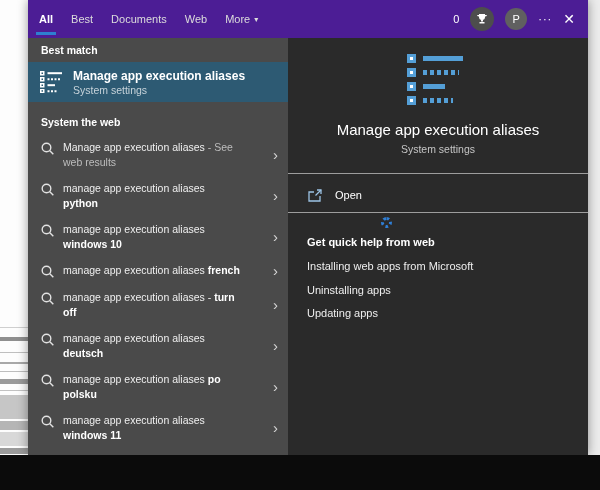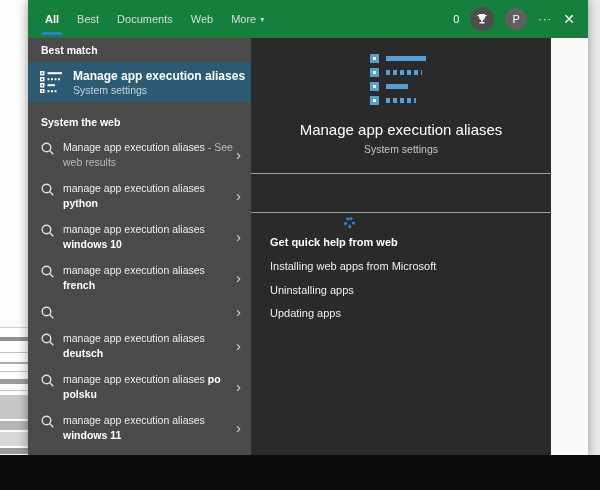--- a/index.html
+++ b/index.html
@@ -8,36 +8,36 @@
   .screen { position:relative; width:600px; height:490px; background:#fafafa; overflow:hidden; }
 
   
   .desk-left { position:absolute; left:0; top:0; width:28px; height:455px; background:#fdfdfd; }
   .desk-right { position:absolute; left:588px; top:0; width:12px; height:455px; background:#ececec; }
   .dline { position:absolute; left:0; width:28px; }
 
   
   .flyout { position:absolute; left:28px; top:0; width:560px; height:455px; box-shadow:0 0 10px rgba(0,0,0,.4); }
 
-  .topbar { height:38px; background:#15803d; display:flex; align-items:center; padding-left:8px; position:relative; }
+  .topbar { height:38px; background:#4c1d95; display:flex; align-items:center; padding-left:2px; position:relative; }
   .tab { color:#dcdcdc; font-size:11px; margin:0 9px; height:38px; display:flex; align-items:center; position:relative; cursor:default; }
   .tab.sel { color:#fff; font-weight:bold; }
   .tab.sel:after { content:""; position:absolute; left:-3px; right:-3px; bottom:3px; height:3px; background:#2e7fd0; }
   .caret { font-size:8px; margin-left:4px; color:#dcdcdc; }
   .top-right { margin-left:auto; display:flex; align-items:center; gap:11px; padding-right:13px; }
   .rewards-num { color:#fff; font-size:11px; }
   .circle-btn { width:24px; height:24px; border-radius:50%; background:#4d4d4d; display:flex; align-items:center; justify-content:center; }
   .avatar { width:22px; height:22px; border-radius:50%; background:#606060; color:#fff; font-size:11px; display:flex; align-items:center; justify-content:center; }
   .dots { color:#fff; font-size:11px; letter-spacing:1px; }
   .close-x { color:#fff; font-size:14px; }
 
   .panels { display:flex; height:417px; }
 
   
-  .leftp { width:223px; background:#4a4a4a; padding-top:6px; }
+  .leftp { width:260px; background:#4a4a4a; padding-top:6px; }
   .sec-h { color:#fff; font-size:10.5px; font-weight:bold; line-height:13px; padding:0 0 5px 13px; }
   .sec-h.second { padding-top:4px; }
   .bm-row { height:40px; background:#2d5a73; display:flex; align-items:center; padding-left:12px; gap:11px; margin-bottom:10px; cursor:default; }
   .bm-text { display:flex; flex-direction:column; gap:1px; }
   .bm-title { color:#fff; font-size:12px; font-weight:bold; }
   .bm-sub { color:#c7d3da; font-size:10.5px; }
   .sug-row { display:flex; padding:6px 8px 6px 13px; cursor:default; }
   .mag { flex:none; margin:2px 9px 0 0; }
   .sug-text { color:#efefef; font-size:10.5px; line-height:14.5px; width:188px; white-space:pre-line; }
   .sfx.bold { font-weight:bold; color:#fff; }
@@ -172,20 +172,22 @@
               <line x1="8.8" y1="8.8" x2="12.3" y2="12.3" stroke="#e2e2e2" stroke-width="1.4"></line>
             </svg>
           <span class="sug-text"><span>manage app execution aliases</span><span class="sfx bold"> french</span></span>
           <span class="chev">›</span>
         </div>
         <div class="sug-row">
           <svg class="mag" width="13" height="13" viewBox="0 0 13 13">
               <circle cx="5.5" cy="5.5" r="4.3" fill="none" stroke="#e2e2e2" stroke-width="1.4"></circle>
               <line x1="8.8" y1="8.8" x2="12.3" y2="12.3" stroke="#e2e2e2" stroke-width="1.4"></line>
             </svg>
+          <span class="sug-text"><span>manage app execution aliases - </span><span class="sfx bold">turn
+off</span></span>
           <span class="chev">›</span>
         </div>
         <div class="sug-row">
           <svg class="mag" width="13" height="13" viewBox="0 0 13 13">
               <circle cx="5.5" cy="5.5" r="4.3" fill="none" stroke="#e2e2e2" stroke-width="1.4"></circle>
               <line x1="8.8" y1="8.8" x2="12.3" y2="12.3" stroke="#e2e2e2" stroke-width="1.4"></line>
             </svg>
           <span class="sug-text"><span>manage app execution aliases</span><span class="sfx bold">
 deutsch</span></span>
           <span class="chev">›</span>
@@ -227,20 +229,28 @@
           <g stroke="#549fd7" stroke-width="5">
             <line x1="16" y1="4.5" x2="56" y2="4.5"></line>
             <line x1="16" y1="18.5" x2="52" y2="18.5" stroke-dasharray="4,3"></line>
             <line x1="16" y1="32.5" x2="38" y2="32.5"></line>
             <line x1="16" y1="46.5" x2="46" y2="46.5" stroke-dasharray="4,3"></line>
           </g>
         </svg>
         <div class="rp-title">Manage app execution aliases</div>
         <div class="rp-sub">System settings</div>
         <div class="rp-div" style="top:135px"></div>
+        <div class="open-row">
+          <svg width="14" height="13" viewBox="0 0 14 13">
+              <path d="M6 3H1v9h11V7" fill="none" stroke="#9cc3e5" stroke-width="1.3"></path>
+              <path d="M9 1h4v4" fill="none" stroke="#9cc3e5" stroke-width="1.3"></path>
+              <path d="M13 1L7.5 6.5" fill="none" stroke="#9cc3e5" stroke-width="1.3"></path>
+            </svg>
+          <span>Open</span>
+        </div>
         <div class="rp-div" style="top:174px"></div>
         <div class="spinner"></div>
         <div class="help-h">Get quick help from web</div>
         <div class="help-link" style="top:222px">Installing web apps from Microsoft</div>
         <div class="help-link" style="top:246px">Uninstalling apps</div>
         <div class="help-link" style="top:269px">Updating apps</div>
       </div>
 
     </div>
   </div>

